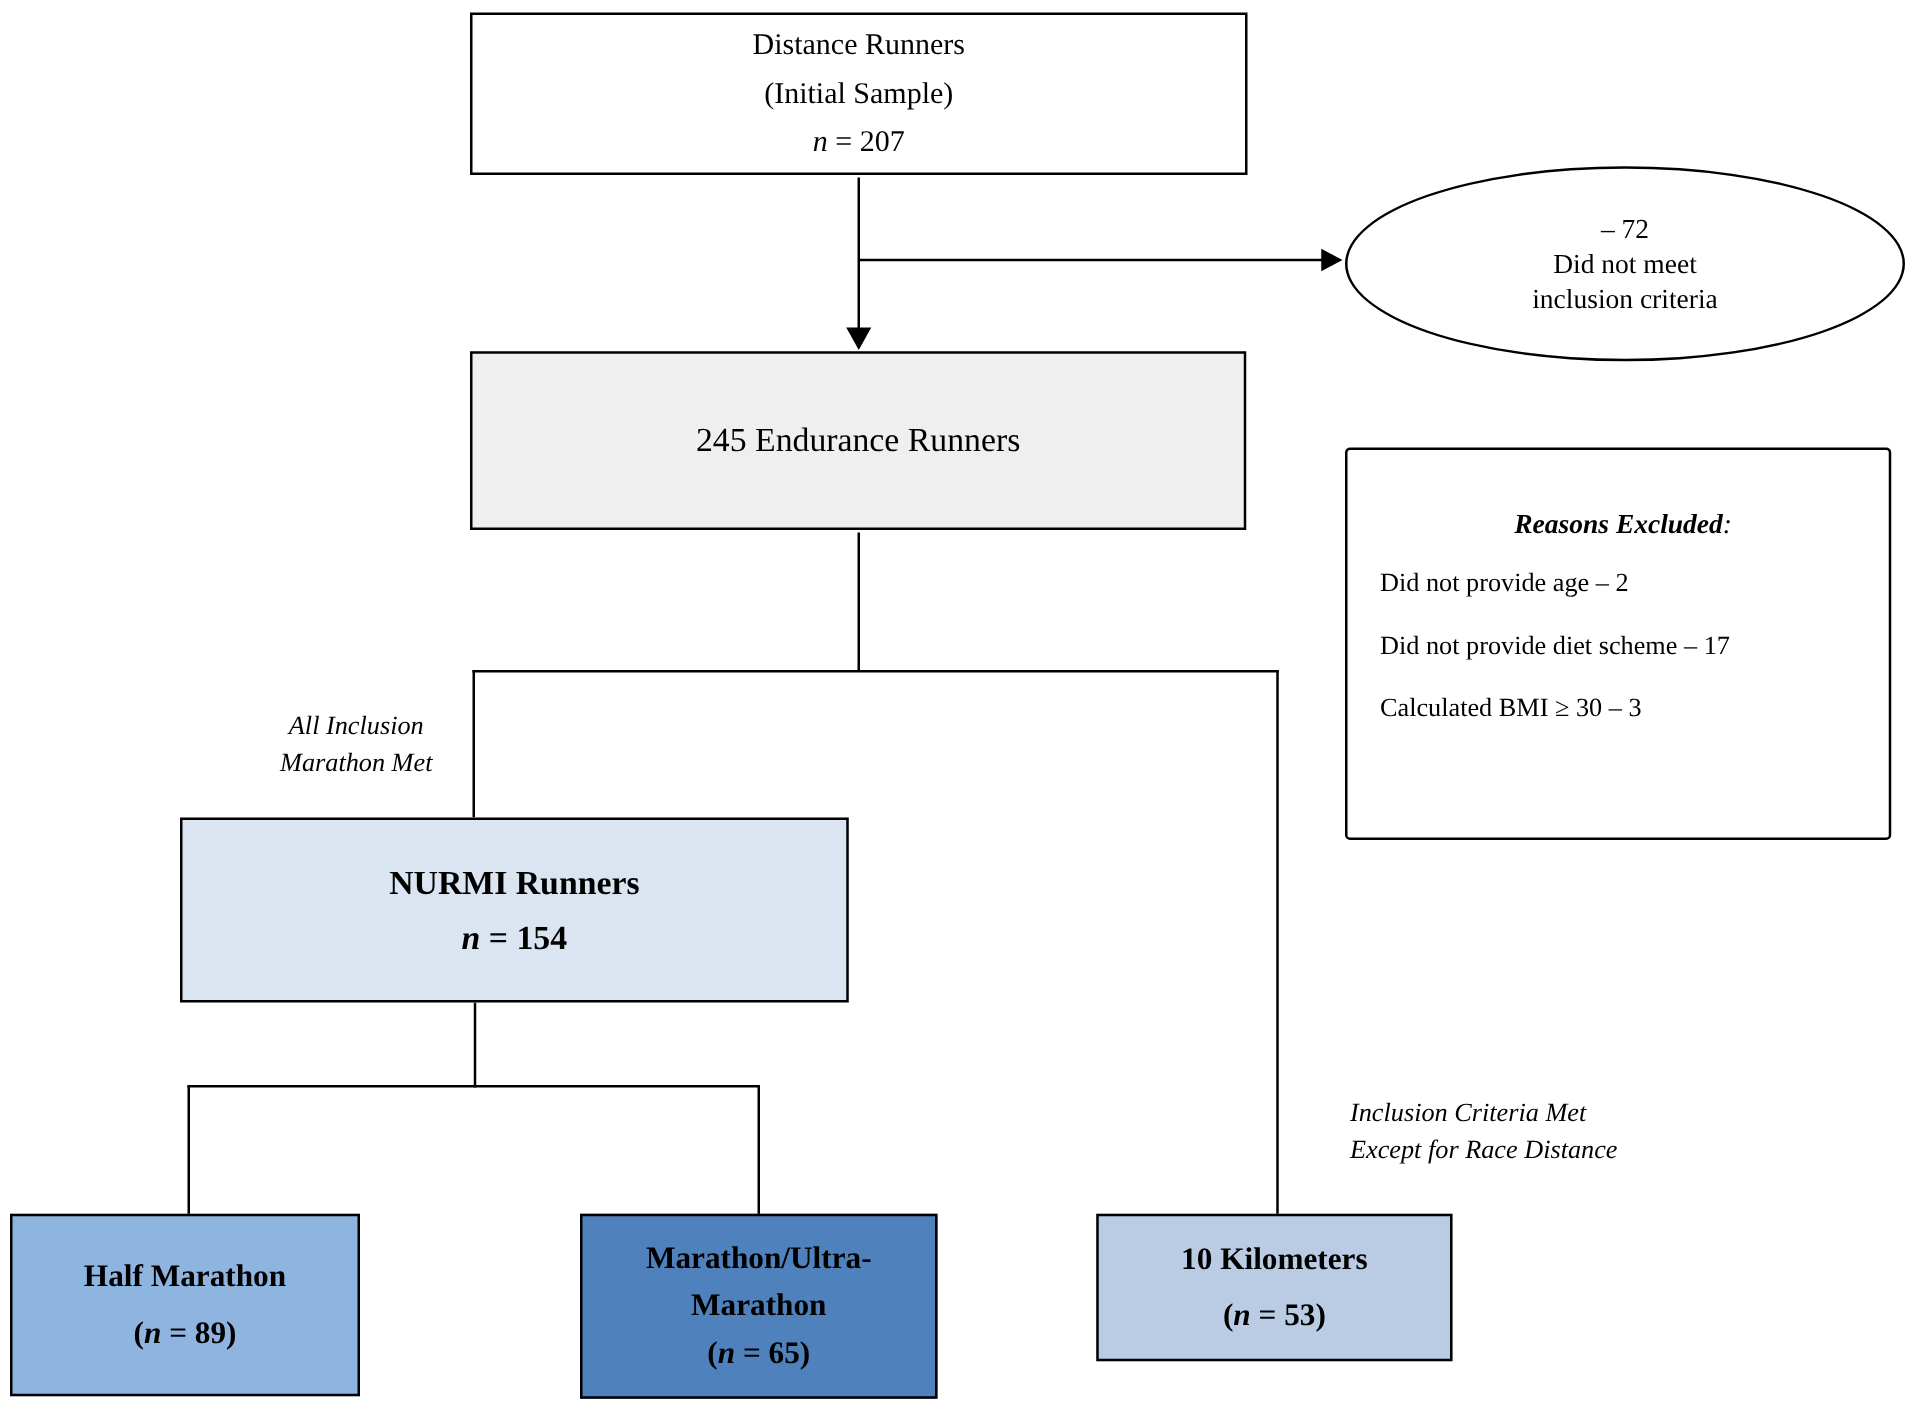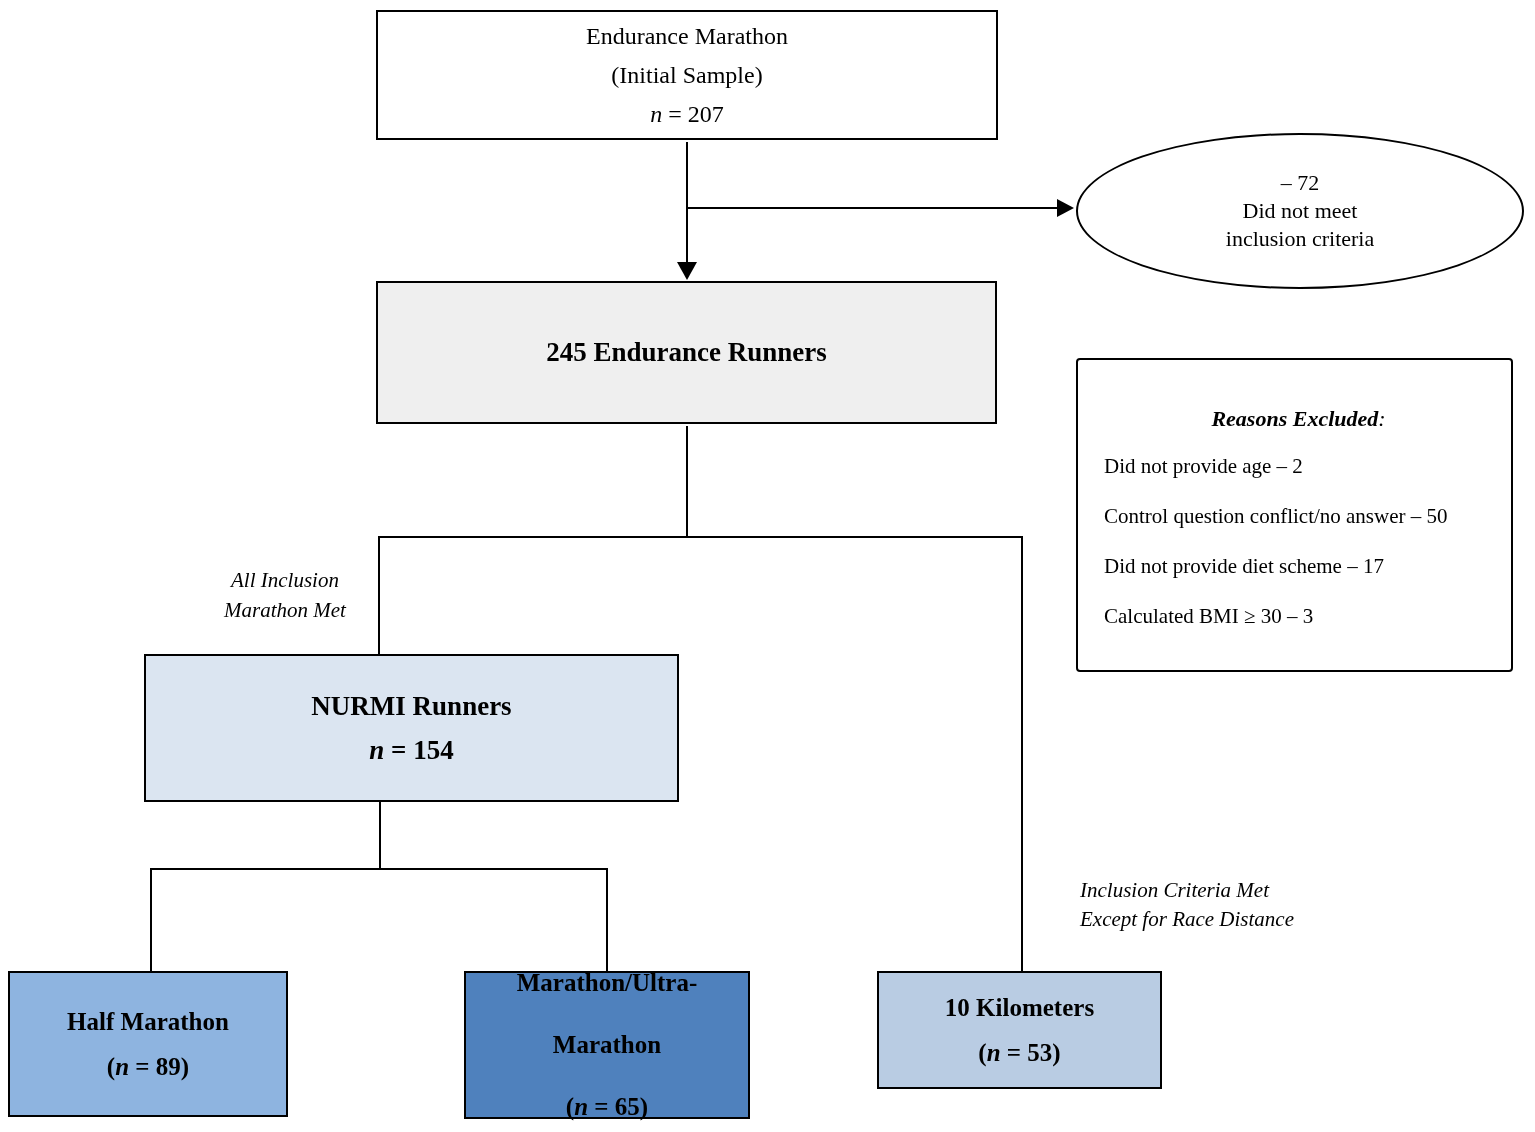--- a/index.html
+++ b/index.html
@@ -33,21 +33,21 @@
   }
   .ellipse {
     left: 1076px; top: 133px; width: 448px; height: 156px;
     background: #ffffff;
     border-radius: 50%;
     font-size: 22px; line-height: 28px;
   }
   .box-245 {
     left: 376px; top: 281px; width: 621px; height: 143px;
     background: #efefef;
-    font-size: 27px; font-weight: bold;
+    font-size: 27px; font-weight: normal;
   }
   .box-reasons {
     position: absolute;
     left: 1076px; top: 358px; width: 437px; height: 314px;
     border: 2px solid #000000;
     border-radius: 4px;
     box-sizing: border-box;
     background: #ffffff;
     padding: 46px 18px 0 26px;
   }
@@ -70,21 +70,21 @@
     font-size: 27px; font-weight: bold; line-height: 44px;
   }
   .box-half {
     left: 8px; top: 971px; width: 280px; height: 146px;
     background: #8eb4e0;
     font-size: 25px; font-weight: bold; line-height: 45px;
   }
   .box-marathon {
     left: 464px; top: 971px; width: 286px; height: 148px;
     background: #4f81bd;
-    font-size: 25px; font-weight: bold; line-height: 38px; gap: 24px;
+    font-size: 25px; font-weight: bold; line-height: 38px;
   }
   .box-tenkm {
     left: 877px; top: 971px; width: 285px; height: 118px;
     background: #b9cce3;
     font-size: 25px; font-weight: bold; line-height: 45px;
   }
   .flow-label {
     position: absolute;
     font-style: italic;
     font-size: 21px;
@@ -131,39 +131,38 @@
   <div class="line" style="left:378px; top:536px; width:645px; height:2px;"></div>
   <div class="line" style="left:378px; top:536px; width:2px; height:118px;"></div>
   <div class="line" style="left:1021px; top:536px; width:2px; height:436px;"></div>
 
   <div class="line" style="left:379px; top:802px; width:2px; height:68px;"></div>
   <div class="line" style="left:150px; top:868px; width:458px; height:2px;"></div>
   <div class="line" style="left:150px; top:868px; width:2px; height:104px;"></div>
   <div class="line" style="left:606px; top:868px; width:2px; height:104px;"></div>
 
   <div class="node box-initial">
-    <div>Endurance Marathon</div>
+    <div>Distance Runners</div>
     <div>(Initial Sample)</div>
     <div><span class="ital">n</span><span> = 207</span></div>
   </div>
 
   <div class="node ellipse">
     <div>– 72</div>
     <div>Did not meet</div>
     <div>inclusion criteria</div>
   </div>
 
   <div class="node box-245">
     <div>245 Endurance Runners</div>
   </div>
 
   <div class="box-reasons">
     <div class="reasons-title"><span>Reasons Excluded</span><span style="font-weight:normal;">:</span></div>
     <div class="reasons-item">Did not provide age – 2</div>
-    <div class="reasons-item">Control question conflict/no answer – 50</div>
     <div class="reasons-item">Did not provide diet scheme – 17</div>
     <div class="reasons-item">Calculated BMI ≥ 30 – 3</div>
   </div>
 
   <div class="flow-label label-all-inclusion">
     <div>All Inclusion</div>
     <div>Marathon Met</div>
   </div>
 
   <div class="node box-nurmi">

